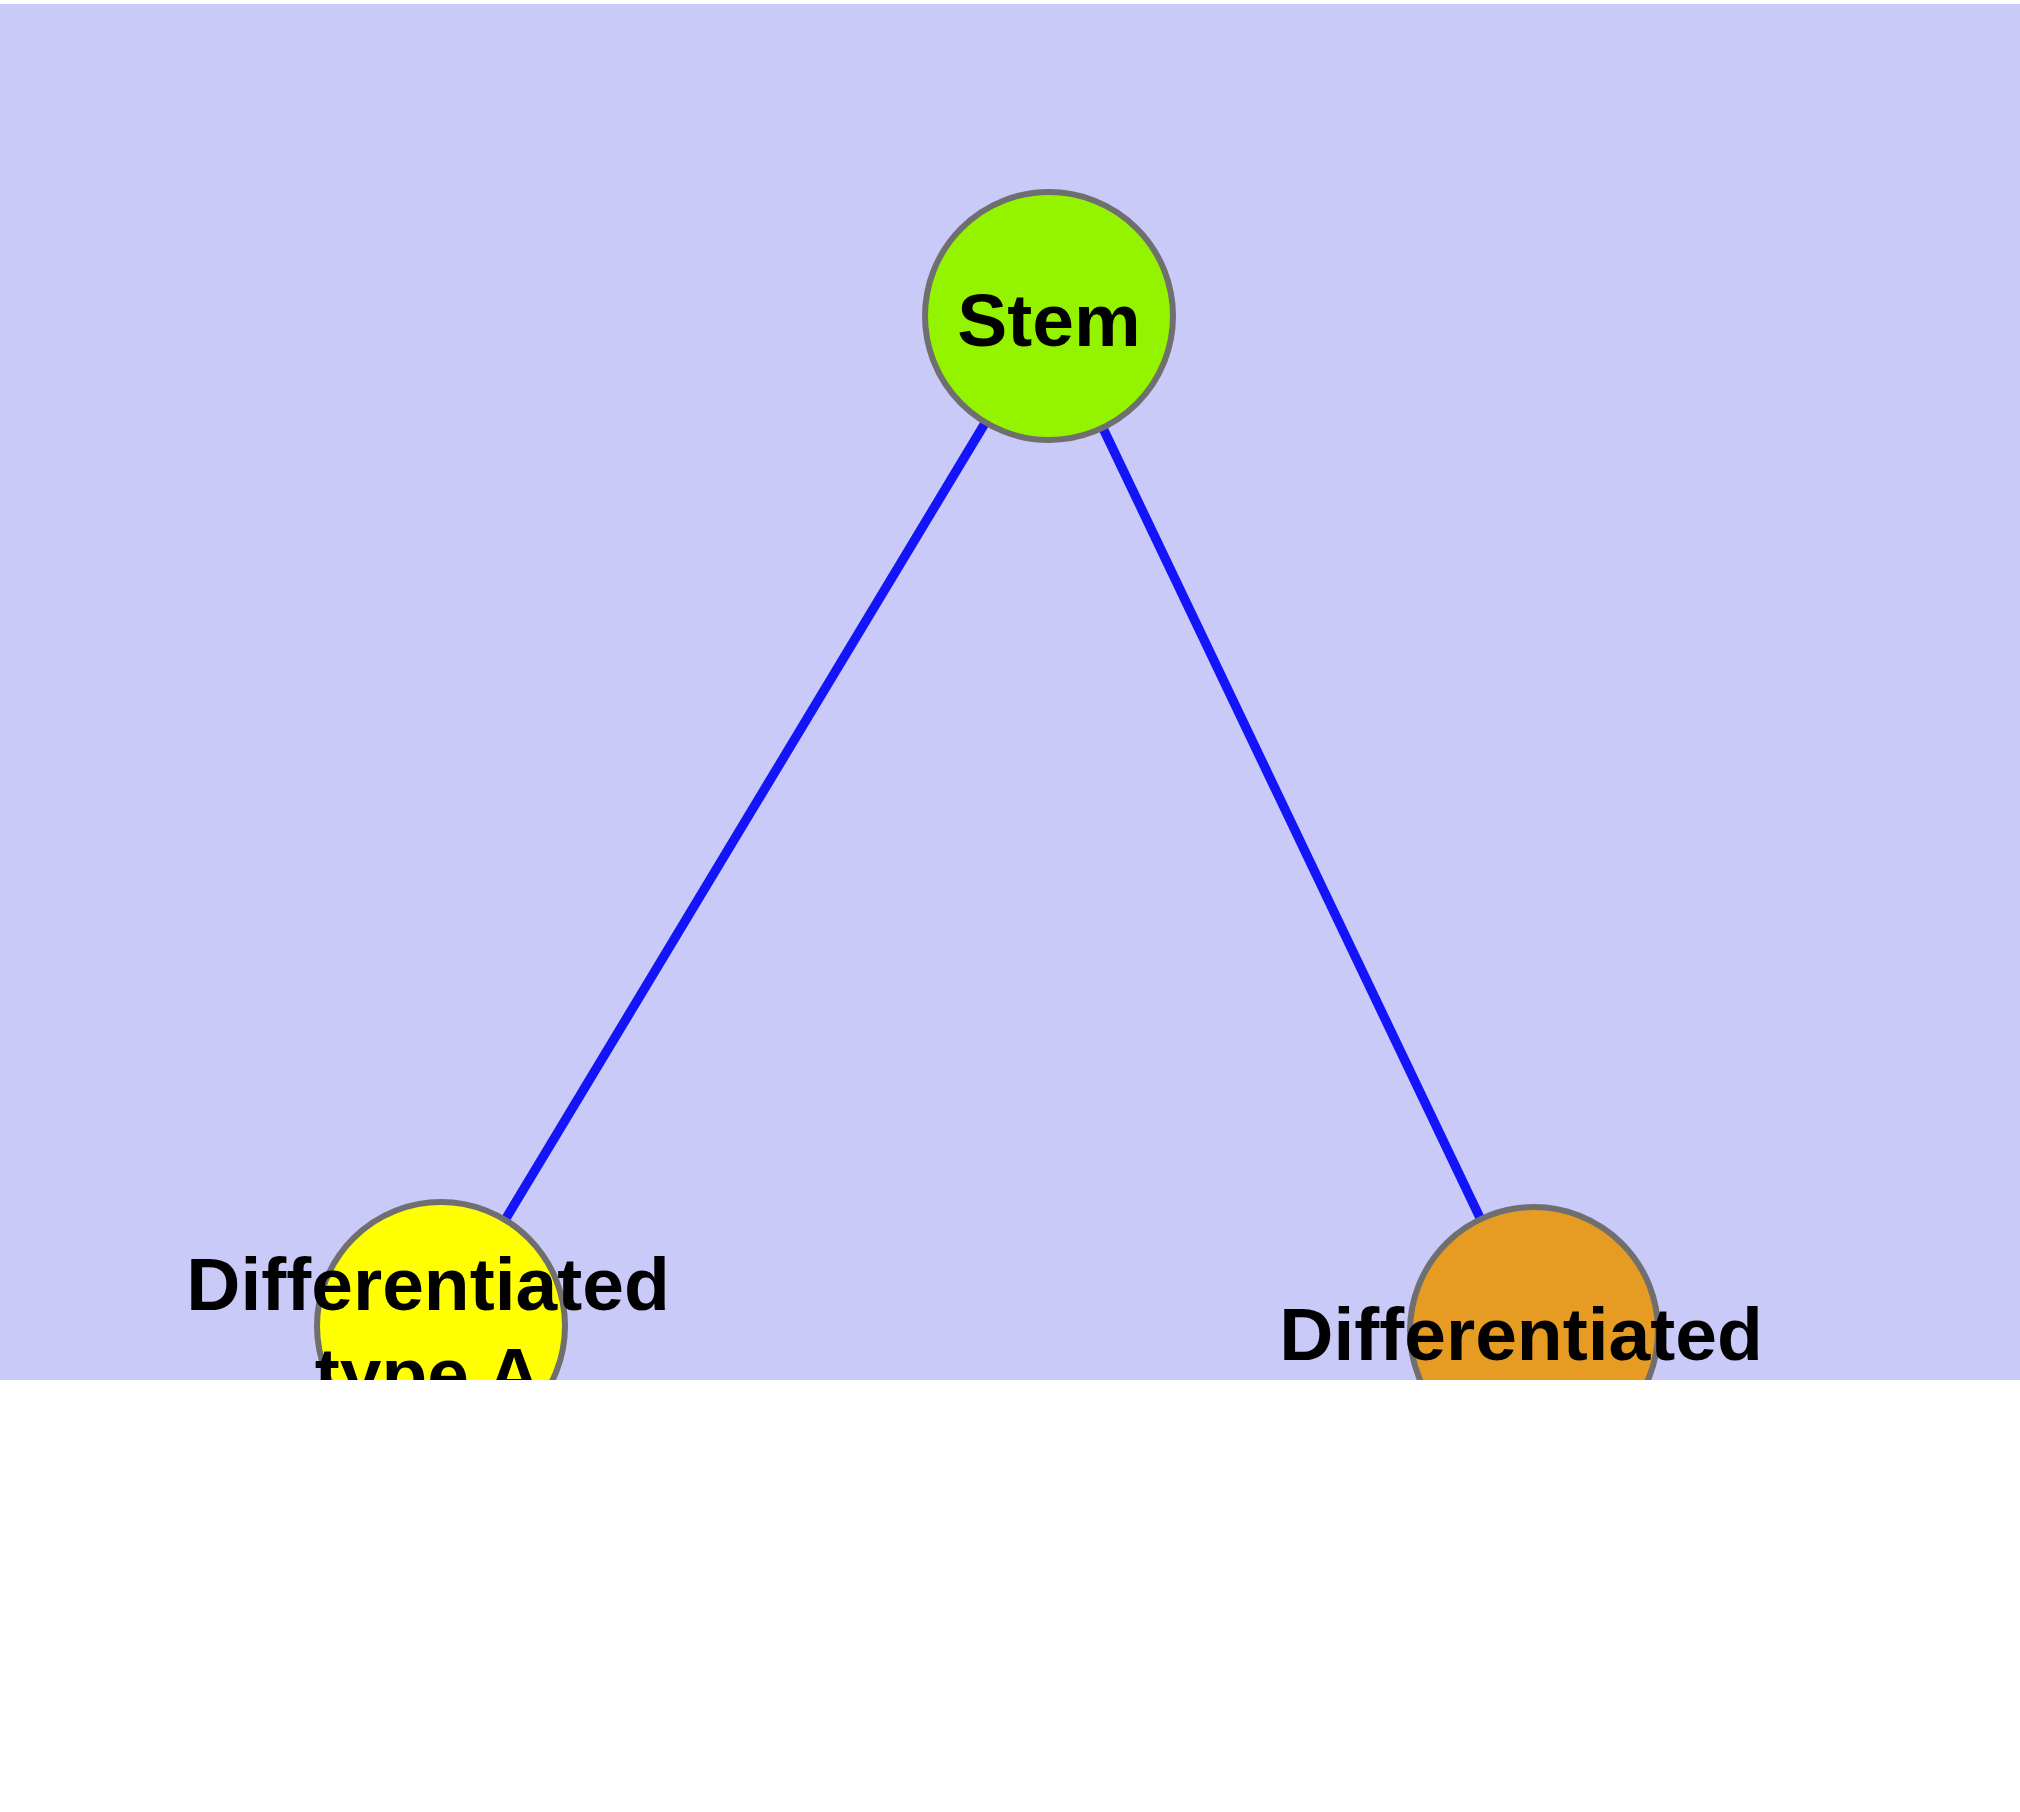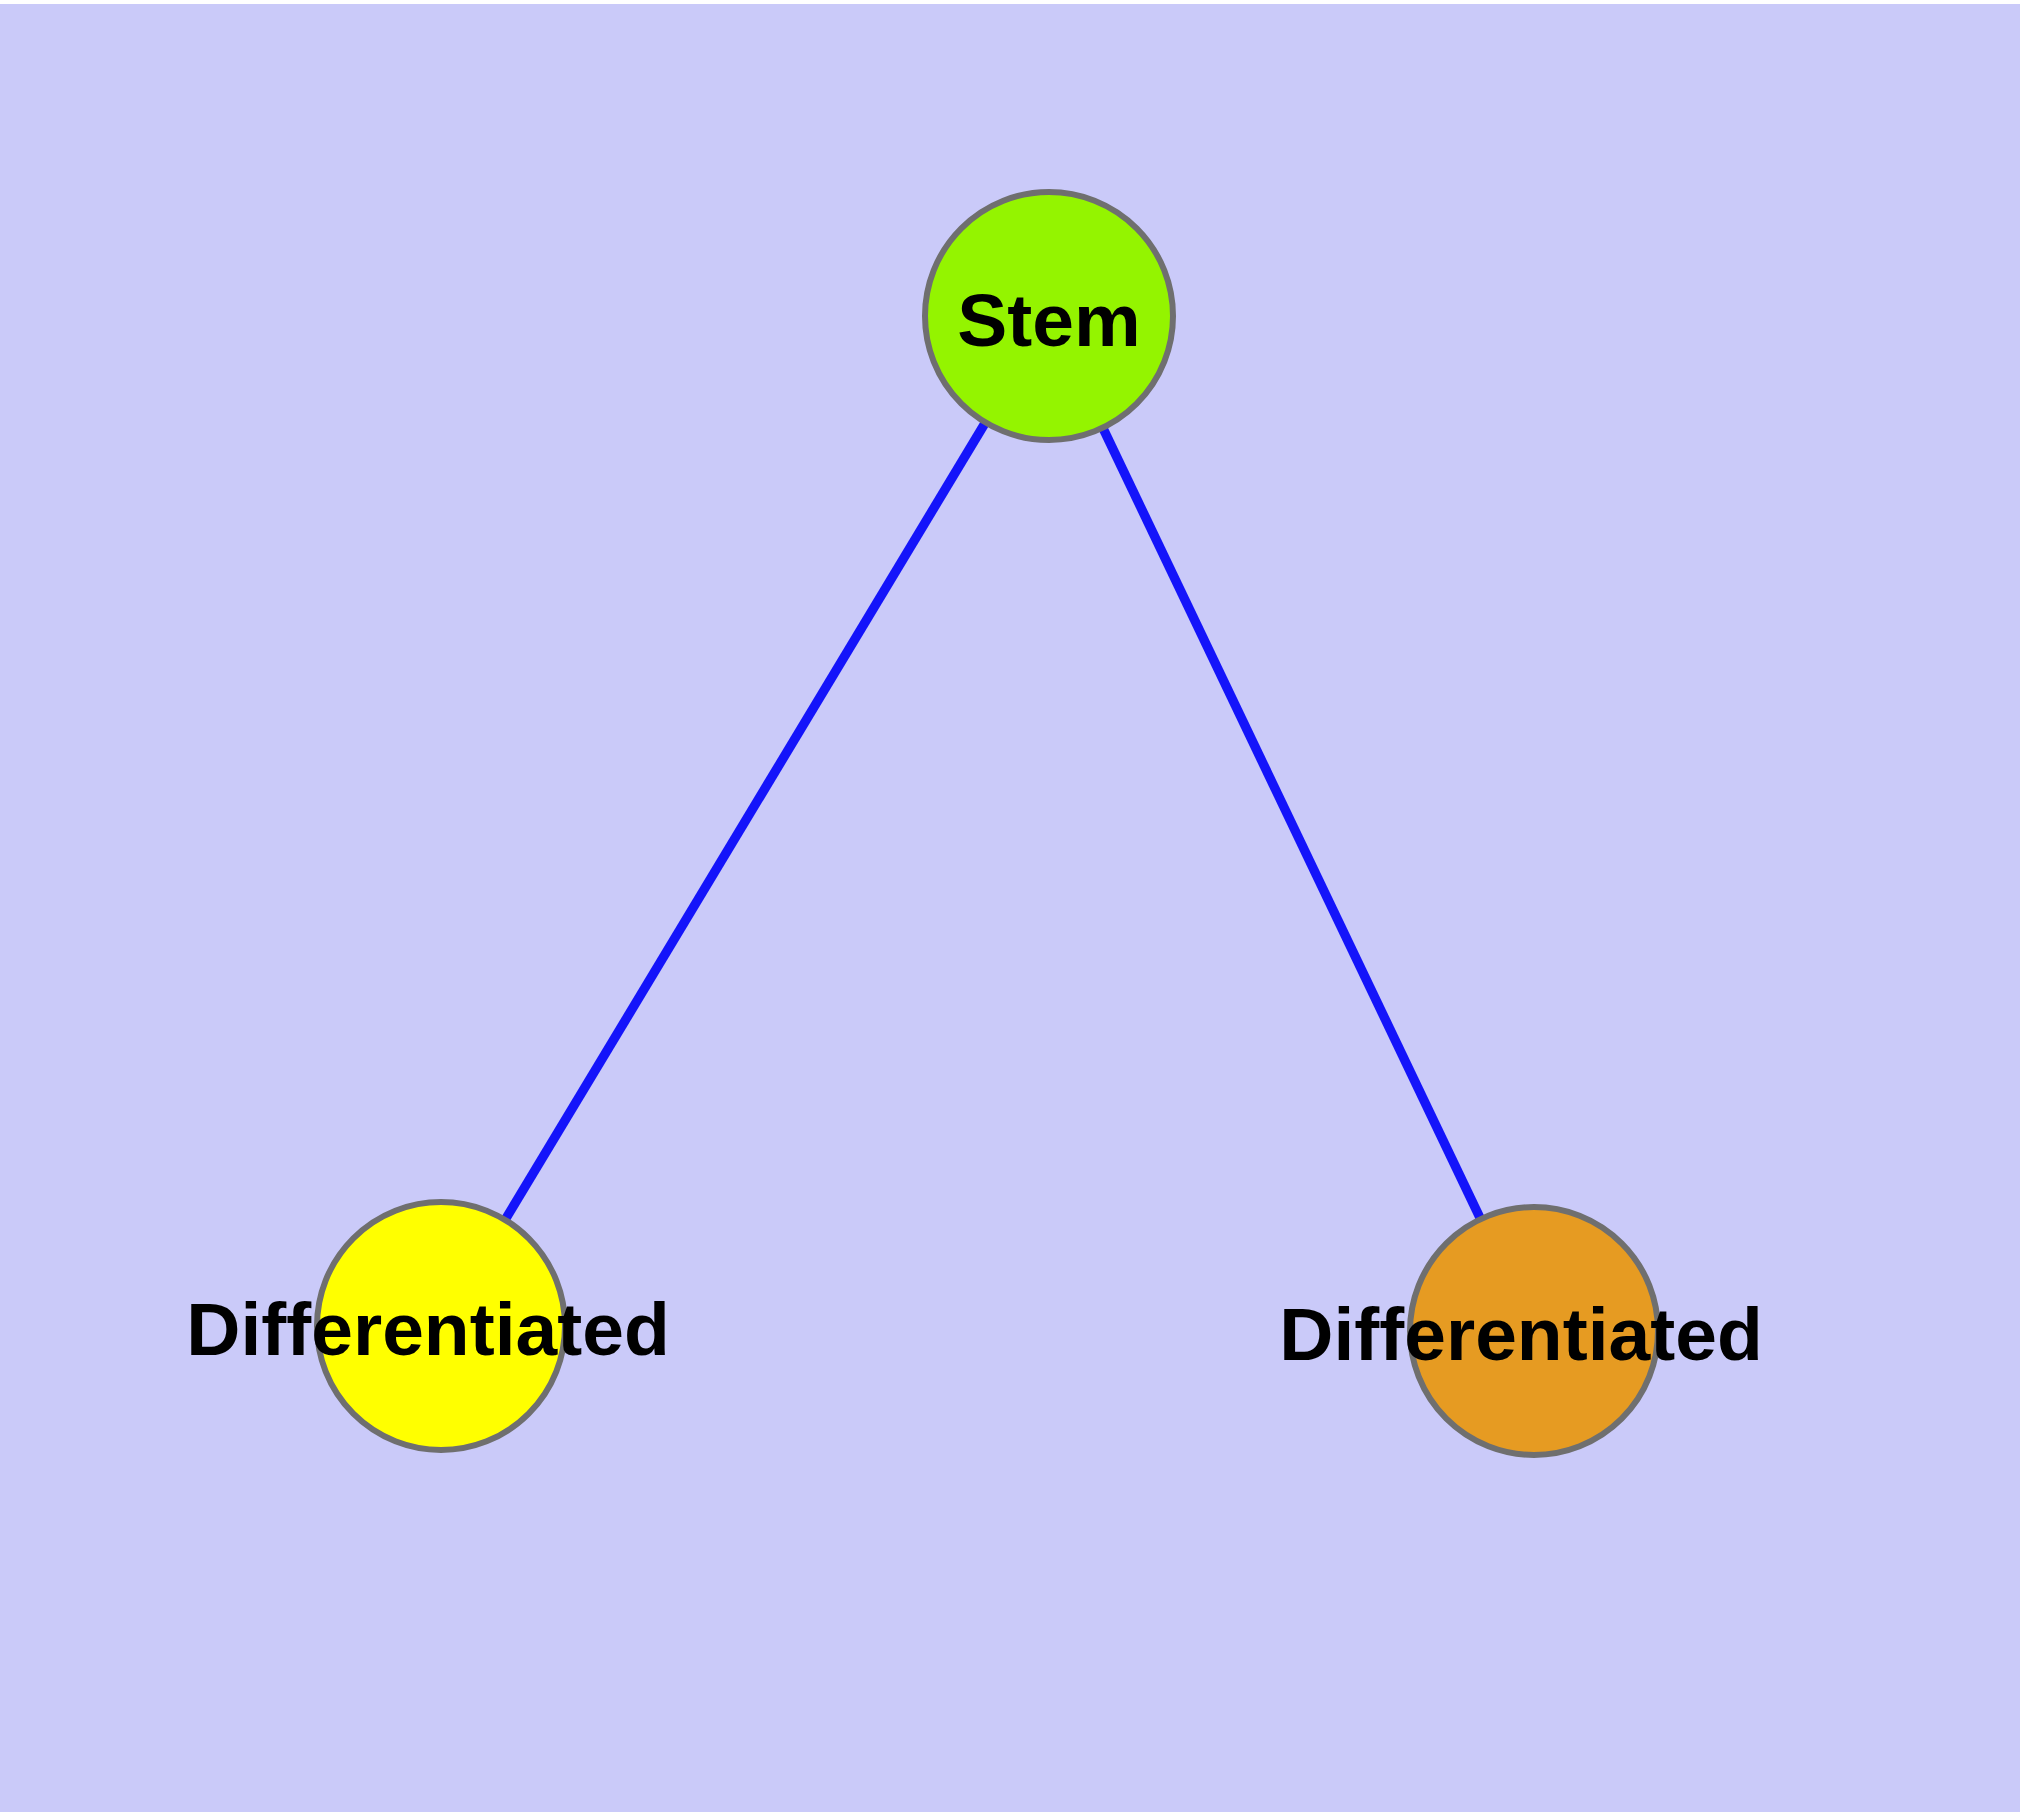--- a/index.html
+++ b/index.html
@@ -2,21 +2,21 @@
 <html style="font-size:13.6px"><head>
 <meta charset="utf-8">
 <style>
   html, body {
     margin: 0;
     padding: 0;
   }
   .stage {
     position: relative;
     width: 2021px;
-    height: 1812px;
+    height: 1380px;
     background: #CACAF9;
     overflow: hidden;
     font-family: "Liberation Sans", sans-serif;
   }
   .top-strip {
     position: absolute;
     left: 0;
     top: 0;
     width: 100%;
     height: 4.2px;
@@ -73,20 +73,21 @@
   <div class="node node-stem" style="background: rgb(148, 244, 0);"></div>
 
   <div class="node node-type-a" style="background: rgb(255, 255, 0);"></div>
 
   <div class="node node-type-b" style="background: rgb(230, 155, 34);"></div>
 
   <div class="node-label label-stem">Stem</div>
 
   <div class="node-label label-type-a">
     <div>Differentiated</div>
+    <div>type A</div>
   </div>
 
   <div class="node-label label-type-b">
     <div>Differentiated</div>
   </div>
 
 </div>
 
 
 </body></html>

